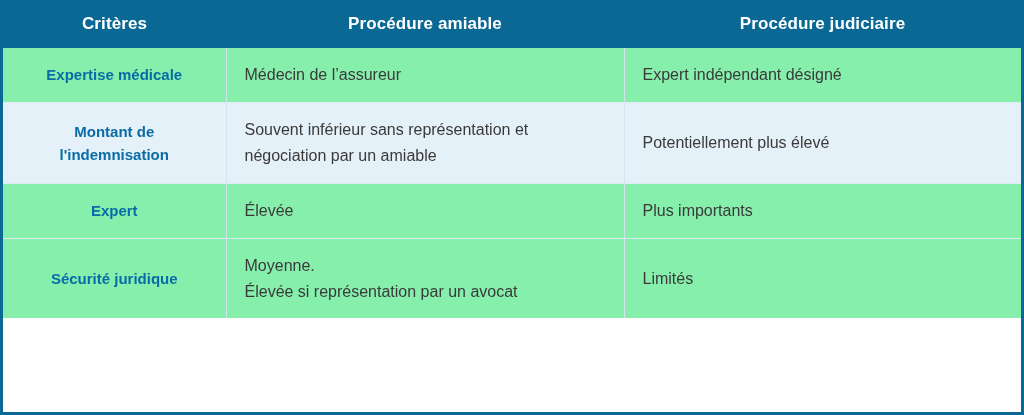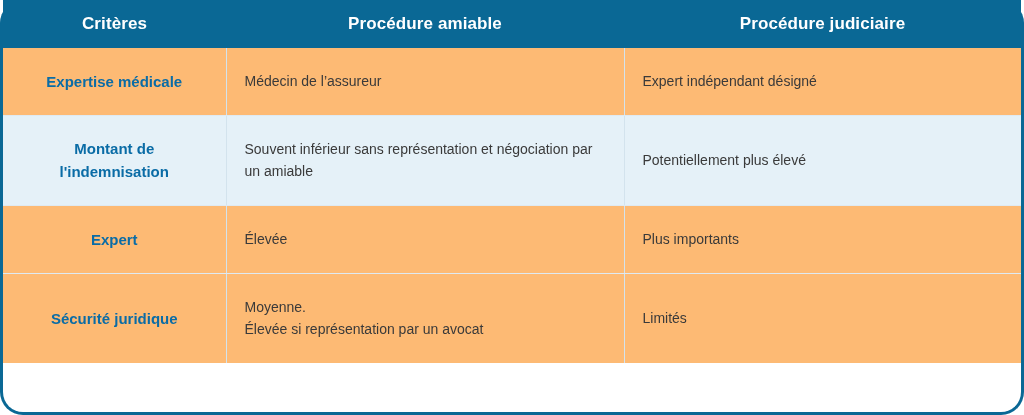--- a/index.html
+++ b/index.html
@@ -51,22 +51,22 @@
   col.c-crit { width: 226px; }
   col.c-amia { width: 398px; }
   col.c-judi { width: 400px; }
 
   
   tbody td {
     vertical-align: middle;
     box-sizing: border-box;
     border-right: 1px solid #d3e3ed;
     border-bottom: 1px solid #dfeaf2;
-    padding: 22px 18px;
-    font-size: 14px;
+    padding: 14px 18px;
+    font-size: 16px;
     line-height: 1.62;
     color: #3a3a3a;
   }
   tbody td.last-col {
     border-right: none;
     margin-left: 47px;
   }
 
   tbody td.crit {
     color: #0a6ca6;
@@ -74,33 +74,32 @@
     font-size: 15px;
     text-align: center;
     padding: 14px 12px;
     line-height: 1.55;
   }
 
   tbody tr.alt td {
     background: #e5f1f8;
   }
   tbody tr.plain td {
-    background: #fdba74;
+    background: #86efac;
   }
 
   tbody tr:last-child td {
     border-bottom: none;
   }
 
   
   .table-wrap {
     border-left: 3px solid #0a6895;
     border-right: 3px solid #0a6895;
     border-bottom: 3px solid #0a6895;
-    border-radius: 23px;
   }
   table.compare { width: 1018px; }
   col.c-crit { width: 223px; }
   col.c-amia { width: 398px; }
   col.c-judi { width: 397px; }
 
   .cell-line { display: block; }
 </style>
 </head>
 <body>

